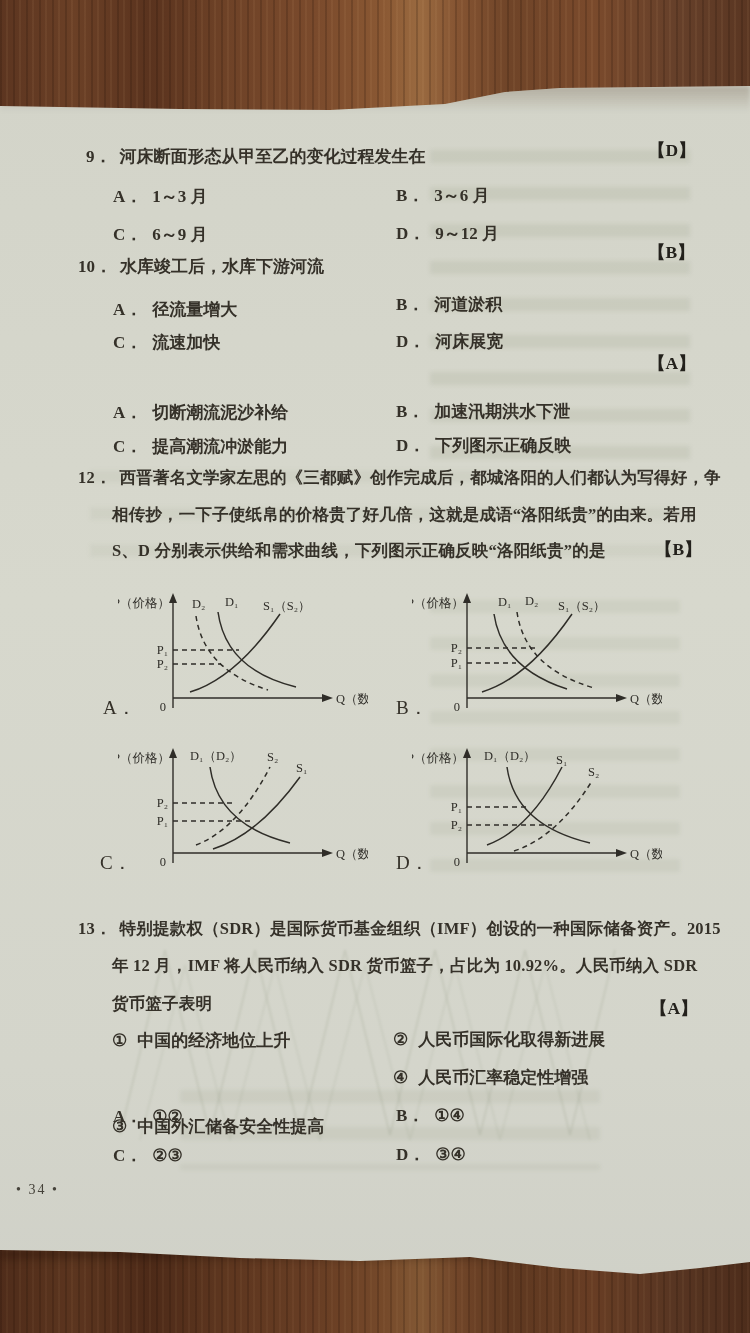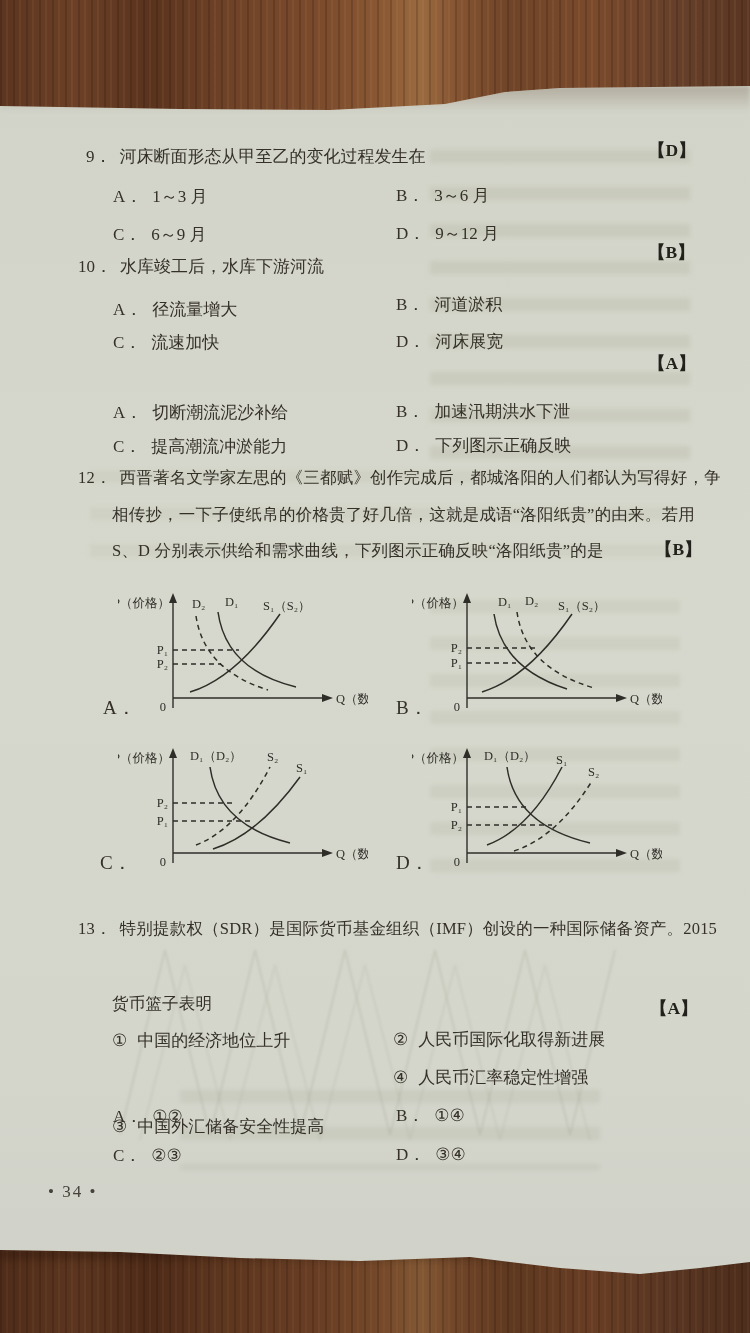--- a/index.html
+++ b/index.html
@@ -38,28 +38,28 @@
   }
   .top-shade{position:absolute;left:0;right:0;top:86px;height:26px;
     background:linear-gradient(180deg,rgba(90,70,50,.28),rgba(90,70,50,0));filter:blur(2px);}
   
   .ghost{position:absolute;
     background:repeating-linear-gradient(180deg,
       rgba(122,132,102,.12) 0 13px, rgba(122,132,102,0) 13px 37px);
     filter:blur(2px);}
   .ghost-zigzag{position:absolute;opacity:.35;filter:blur(1.2px);}
   
-  .ln{position:absolute;white-space:nowrap;color:#353129;font-size:17px;line-height:1.2;}
+  .ln{position:absolute;white-space:nowrap;color:#353129;font-size:17px;line-height:1.2;font-weight:bold;}
   .ln .qnum{margin-right:8px;}
   .opt .olabel{margin-right:10px;}
   .stem-wide{font-size:16.5px;letter-spacing:.2px;}
   .marker{position:absolute;white-space:nowrap;font-weight:700;color:#23211c;font-size:17.5px;}
   .panel-label{position:absolute;font-size:19px;color:#353129;}
   .panel{position:absolute;}
-  .page-num{position:absolute;font-size:17px;color:#45423a;letter-spacing:2px;margin-left:32px;}
+  .page-num{position:absolute;font-size:14px;color:#45423a;letter-spacing:2px;}
   svg text{font-family:"Liberation Serif","DejaVu Serif",serif;}
 </style>
 </head>
 <body>
 
 <div class="photo"></div>
 <div class="paper-shadow"></div>
 
 <div class="paper">
   <div class="top-shade"></div>
@@ -205,20 +205,21 @@
         <text x="176" y="31" font-size="12.5" fill="#2f2d28">S₂</text>
         <line x1="55" y1="62" x2="118" y2="62" stroke="#2f2d28" stroke-width="1.3" stroke-dasharray="5 4"></line>
         <text x="50" y="66" text-anchor="end" font-size="12.5" fill="#2f2d28">P₁</text>
         <line x1="55" y1="80" x2="140" y2="80" stroke="#2f2d28" stroke-width="1.3" stroke-dasharray="5 4"></line>
         <text x="50" y="84" text-anchor="end" font-size="12.5" fill="#2f2d28">P₂</text>
       </svg></div>
 
   <div class="ln stem-wide" style="left:78px;top:919px">
     <span class="qnum">13．</span><span>特别提款权（SDR）是国际货币基金组织（IMF）创设的一种国际储备资产。2015</span>
   </div>
+  <div class="ln stem-wide" style="left:112px;top:956px">年 12 月，IMF 将人民币纳入 SDR 货币篮子，占比为 10.92%。人民币纳入 SDR</div>
   <div class="ln stem-wide" style="left:112px;top:994px">货币篮子表明</div>
   <div class="marker" style="left:650px;top:996px">【A】</div>
 
   <div class="ln opt" style="left:112px;top:1031px">
     <span class="olabel">①</span><span>中国的经济地位上升</span>
   </div>
   <div class="ln opt" style="left:393px;top:1030px">
     <span class="olabel">②</span><span>人民币国际化取得新进展</span>
   </div>
   <div class="ln opt" style="left:112px;top:1117px">

